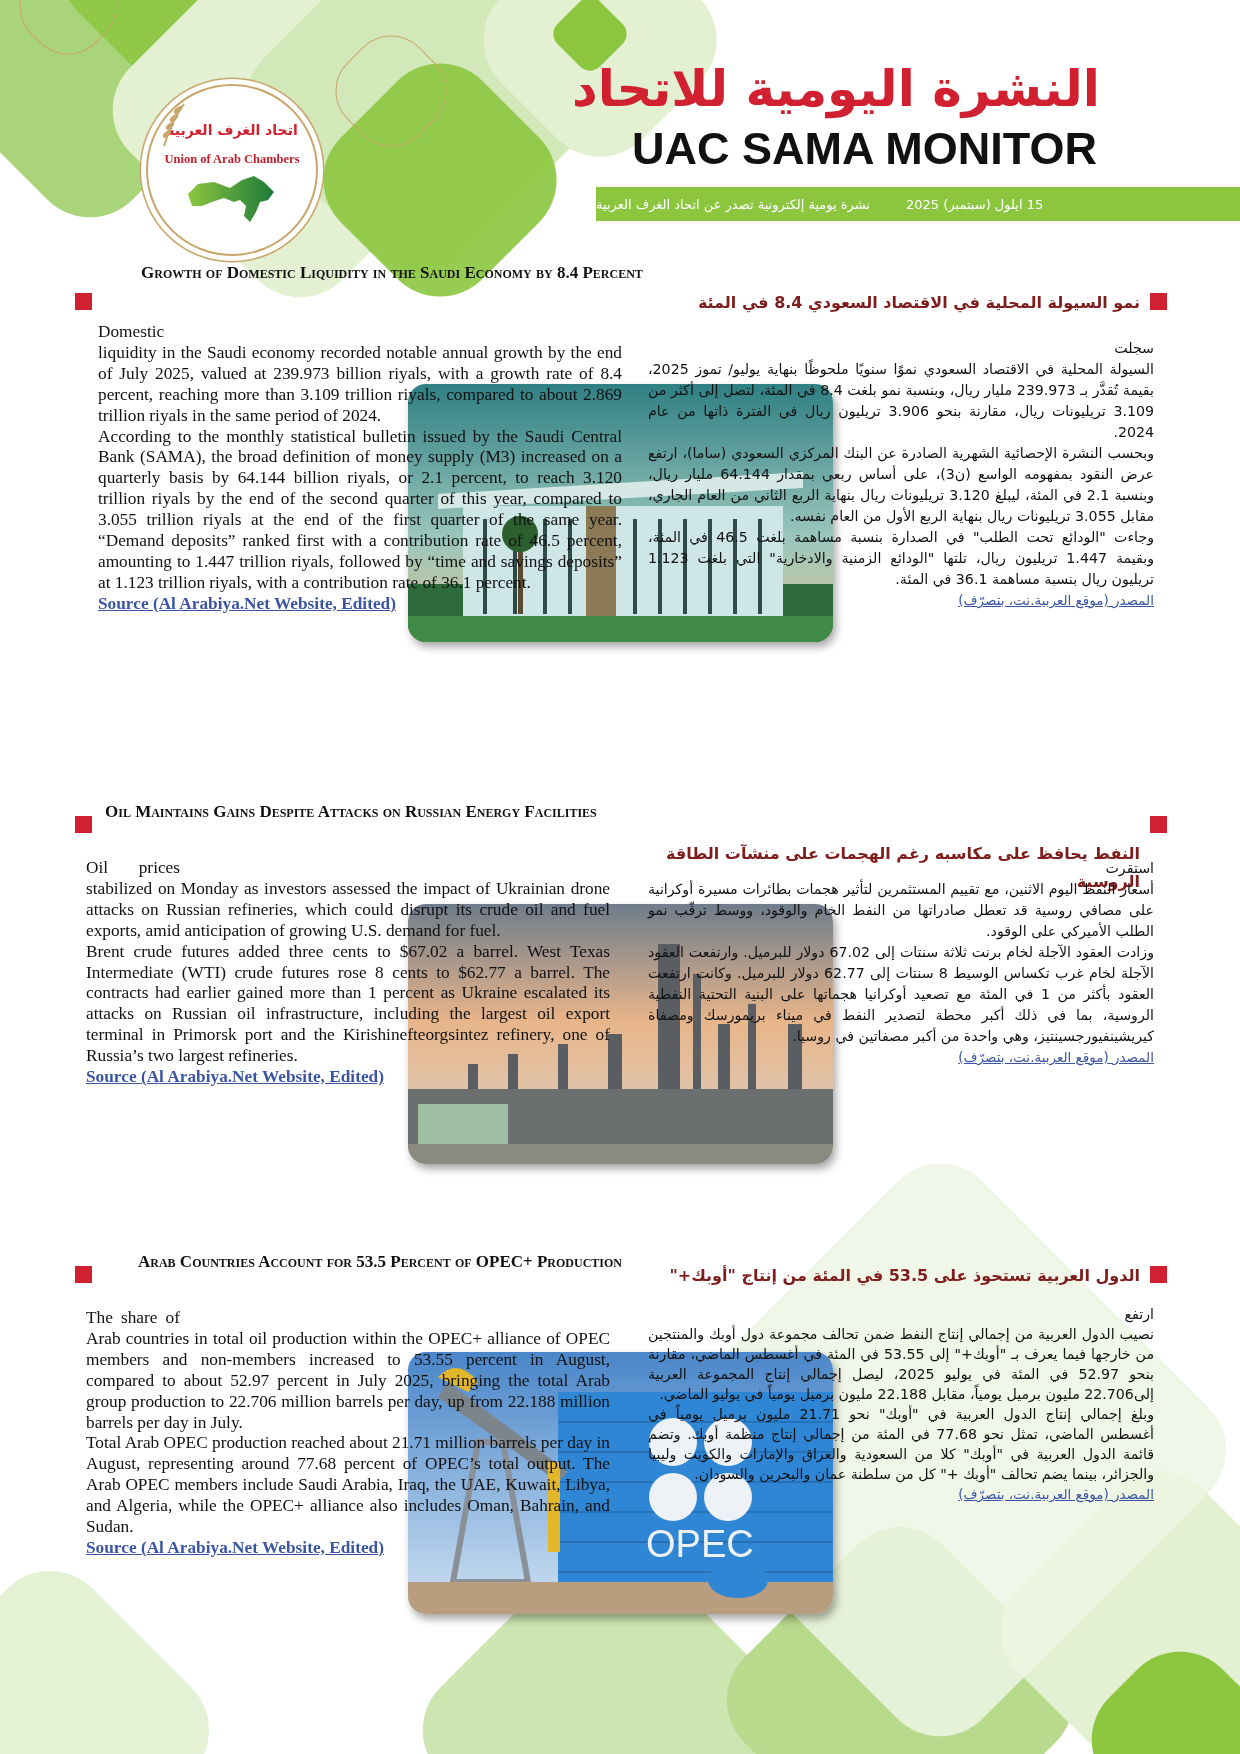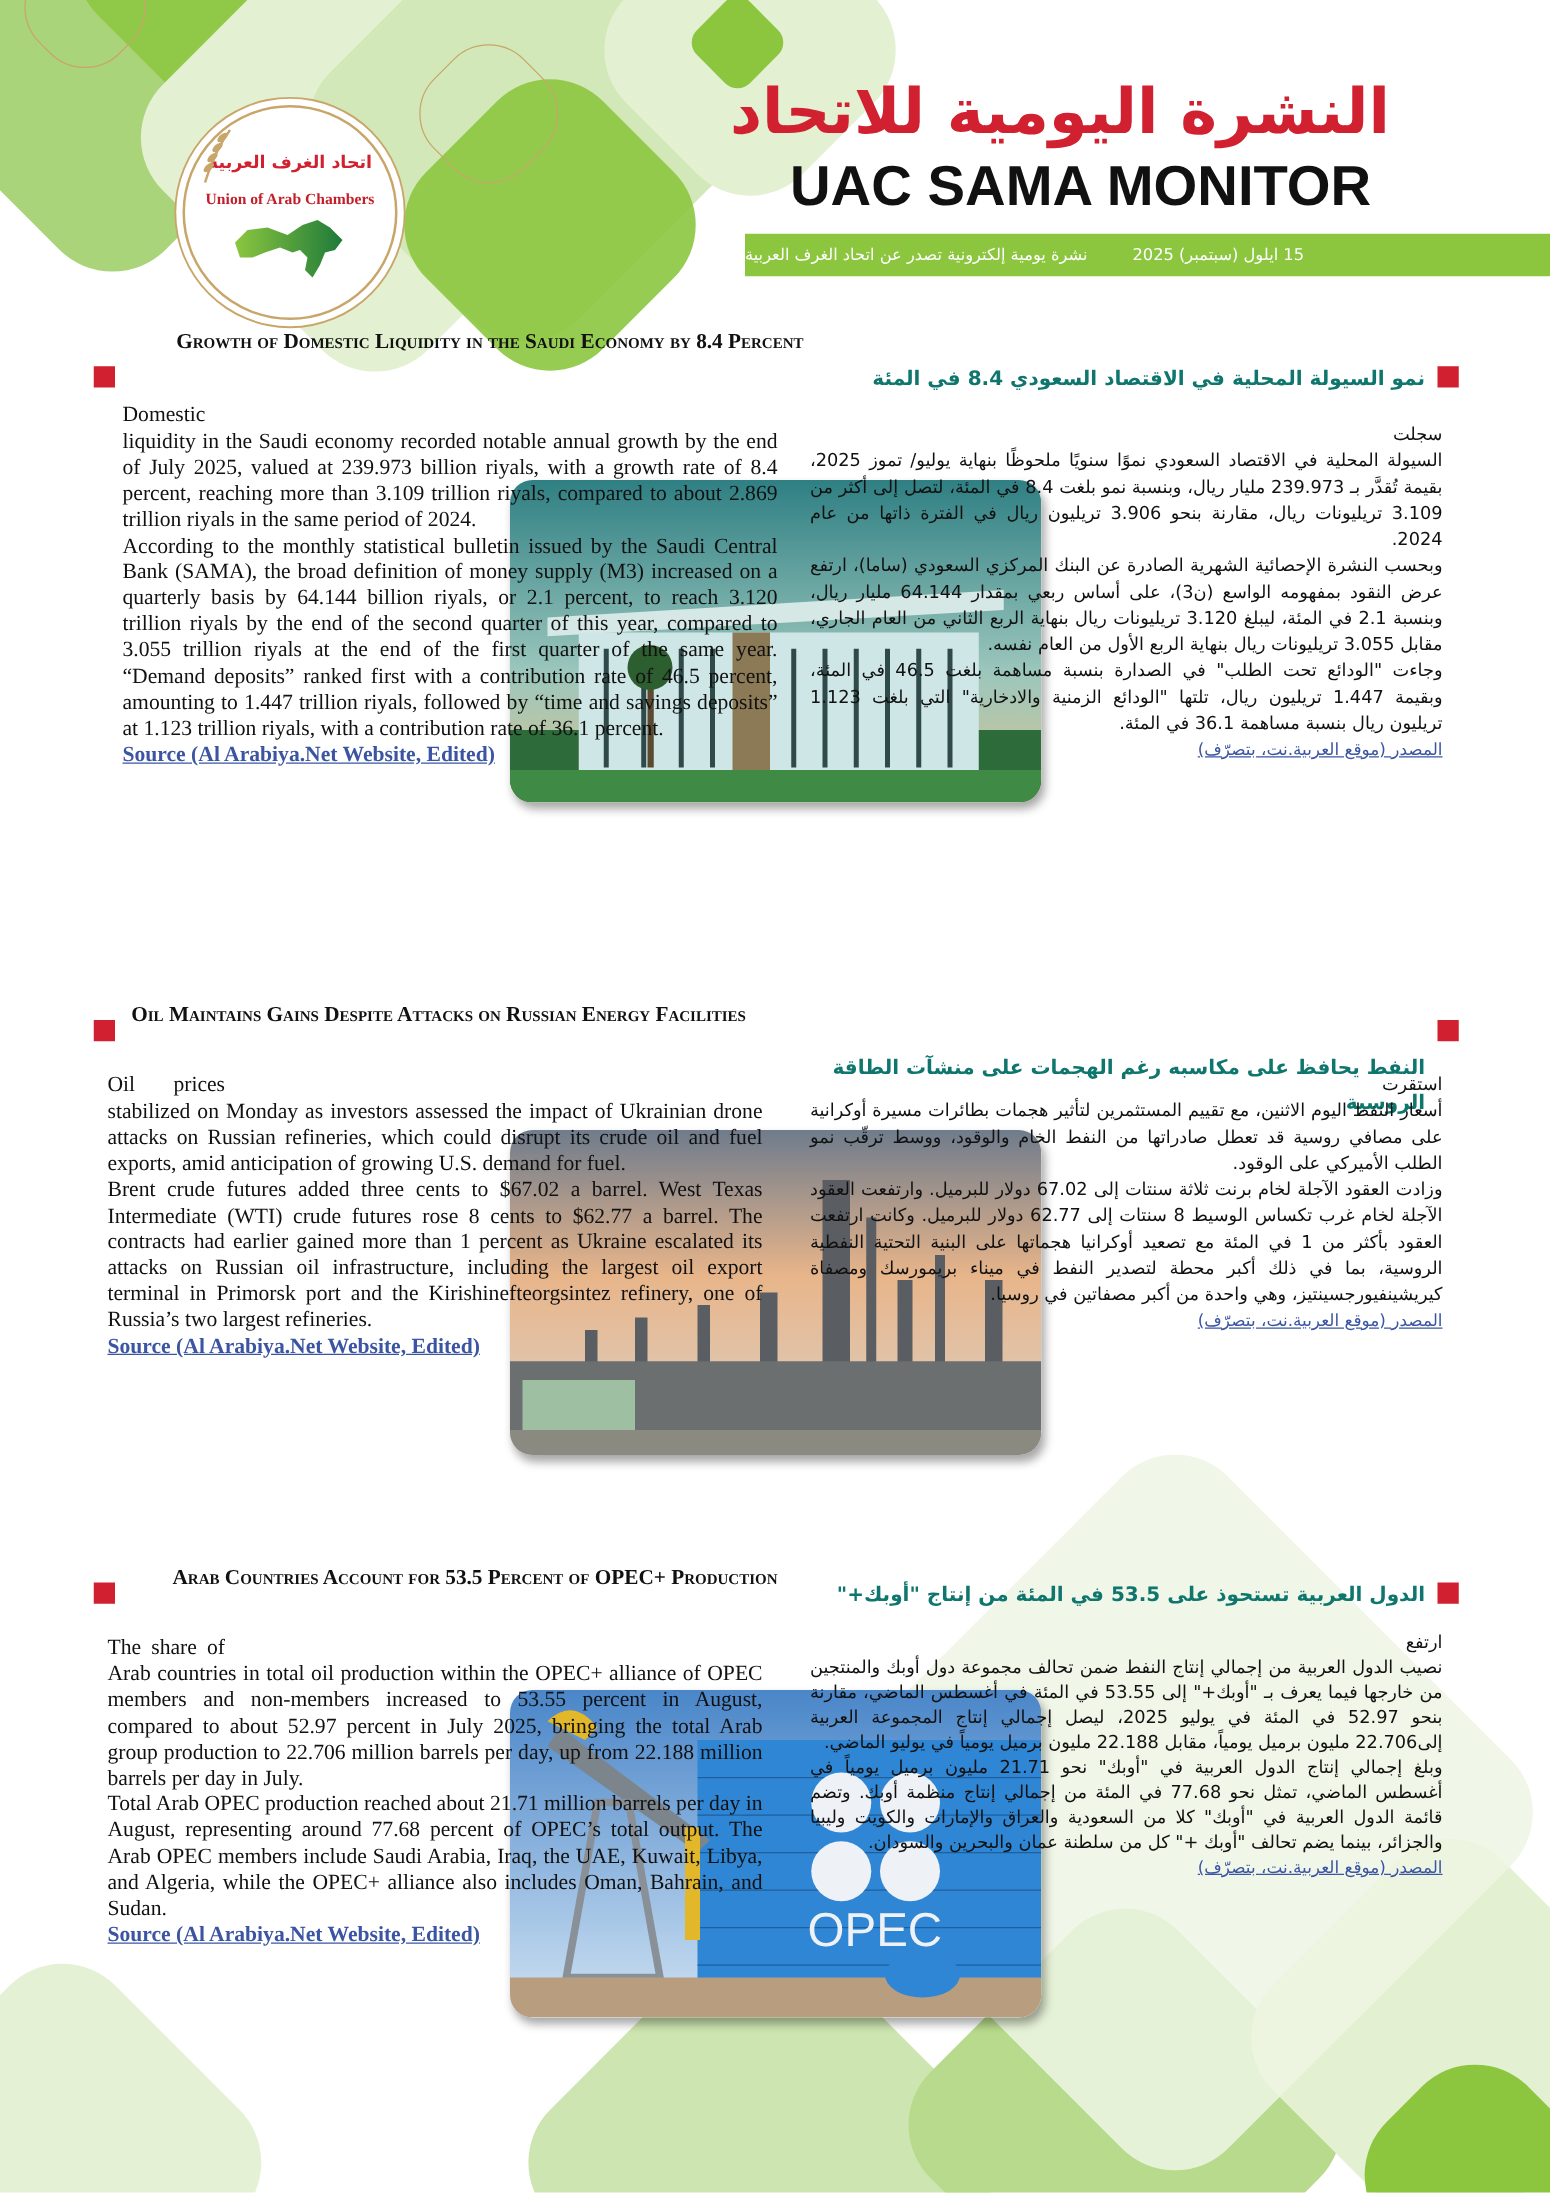--- a/index.html
+++ b/index.html
@@ -5,21 +5,21 @@
   html, body { margin: 0; padding: 0; }
   body {
     width: 1240px; height: 1754px; position: relative; overflow: hidden;
     background: #ffffff;
     font-family: "Liberation Serif", serif;
     color: #111;
   }
   .bg-shape { position: absolute; border-radius: 60px; transform: rotate(45deg); }
   .bg-outline { position: absolute; border-radius: 40px; transform: rotate(45deg); border: 1.5px solid #c8a66a; background: transparent; }
   .header-title-ar {
-    position: absolute; right: 128px; top: 64px;
+    position: absolute; right: 140px; top: 64px;
     font-family: "DejaVu Sans", sans-serif; font-weight: bold;
     font-size: 50px; color: #d1202f; direction: rtl; line-height: 1;
   }
   .header-title-en {
     position: absolute; left: 632px; top: 126px;
     font-family: "Liberation Sans", sans-serif; font-weight: bold;
     font-size: 45px; color: #111; line-height: 1; letter-spacing: 0px;
   }
   .green-band {
     position: absolute; left: 596px; top: 187px; width: 644px; height: 34px;
@@ -36,21 +36,21 @@
   .logo .ar { position: absolute; top: 36px; width: 100%; text-align: center; color: #d1202f; font-family: "DejaVu Sans", sans-serif; font-size: 14px; font-weight: bold; }
   .logo .en { position: absolute; top: 66px; width: 100%; text-align: center; color: #c31f2a; font-family: "Liberation Serif", serif; font-weight: bold; font-size: 12.5px; }
   .logo svg { position: absolute; left: 36px; top: 86px; }
   .en-head {
     position: absolute; left: 105px; width: 505px;
     font-family: "Liberation Serif", serif; font-weight: bold; font-variant: small-caps;
     font-size: 17px; line-height: 30px; color: #111;
   }
   .ar-head {
     position: absolute; right: 100px; width: 480px; direction: rtl; text-align: right;
-    font-family: "DejaVu Sans", sans-serif; font-weight: bold; font-size: 16px; line-height: 28px; color: #0f766e;
+    font-family: "DejaVu Sans", sans-serif; font-weight: bold; font-size: 16px; line-height: 28px; color: #7f1d1d;
   }
   .bullet { position: absolute; width: 17px; height: 17px; background: #d1202f; }
   .en-body {
     position: absolute; left: 86px; width: 524px;
     font-family: "Liberation Serif", serif; font-size: 17.3px; line-height: 20.9px;
     text-align: justify; color: #111;
   }
   .en-body p { margin: 0; }
   .ar-body {
     position: absolute; right: 86px; width: 506px; direction: rtl;

